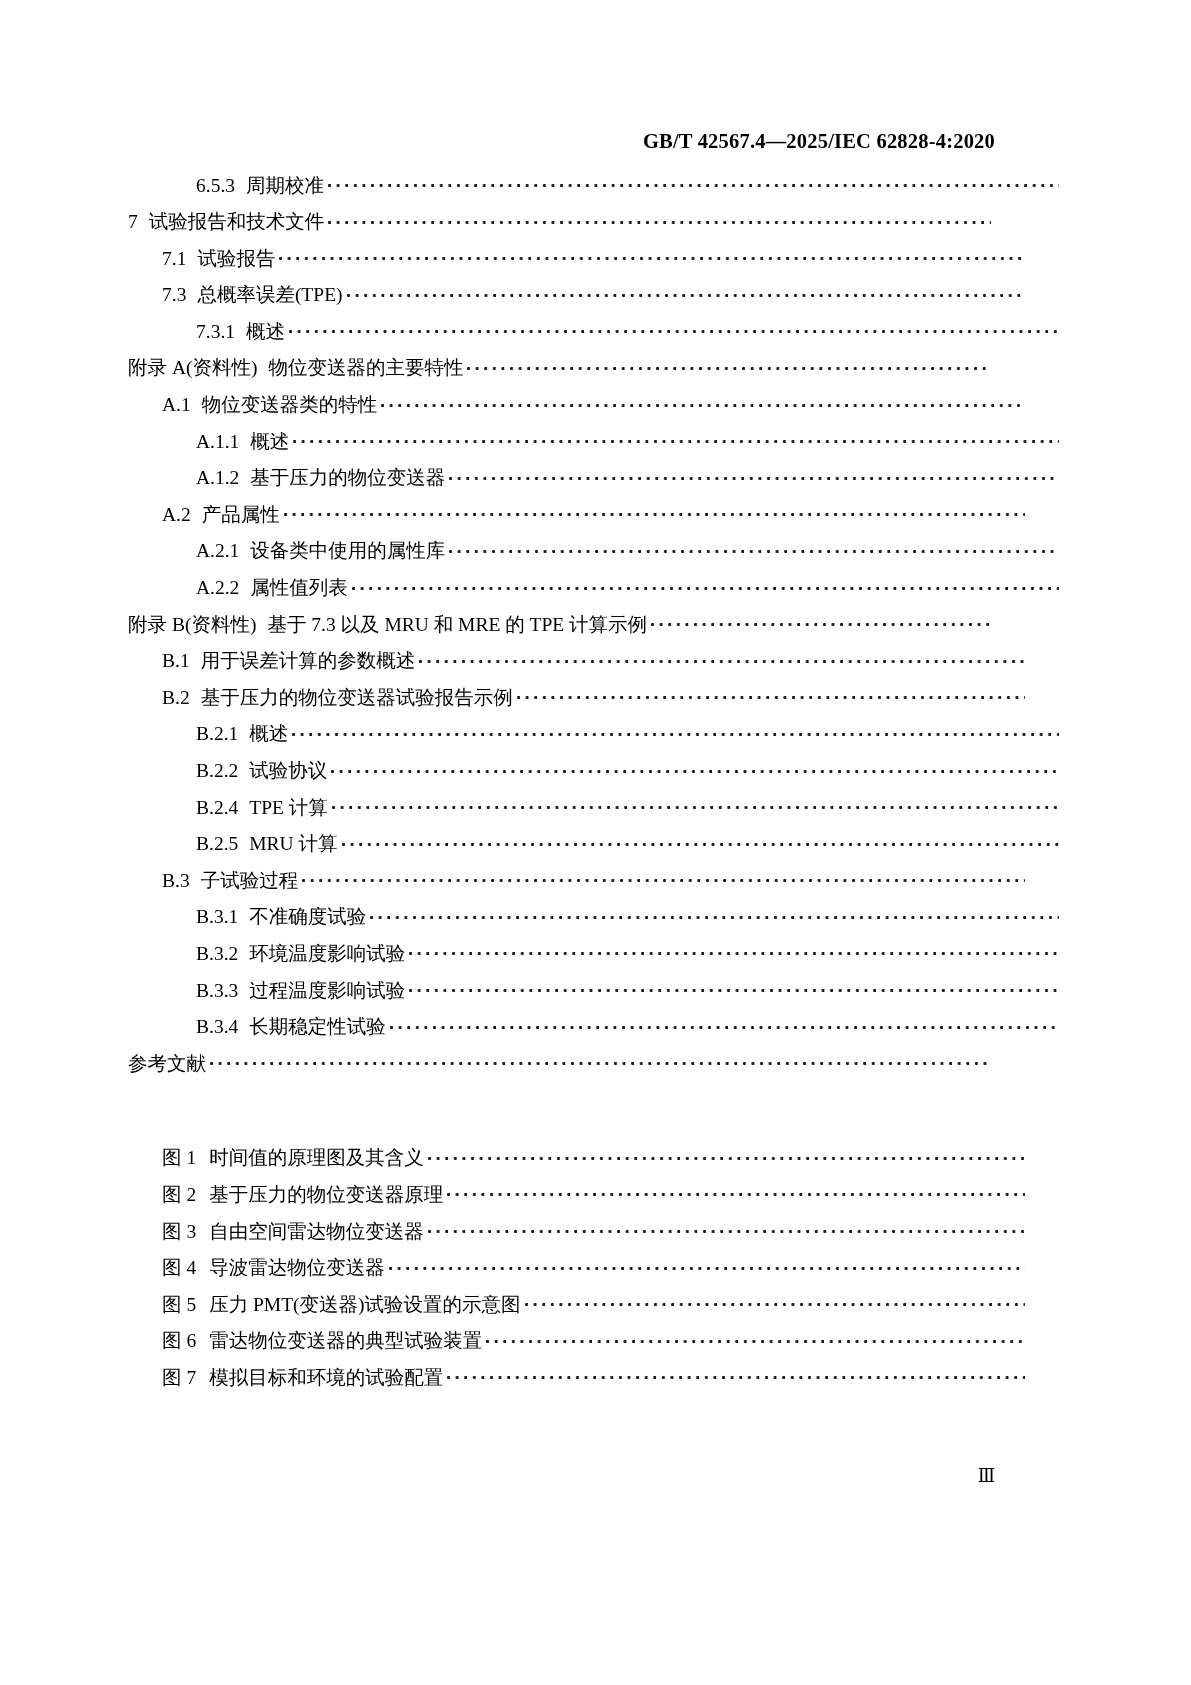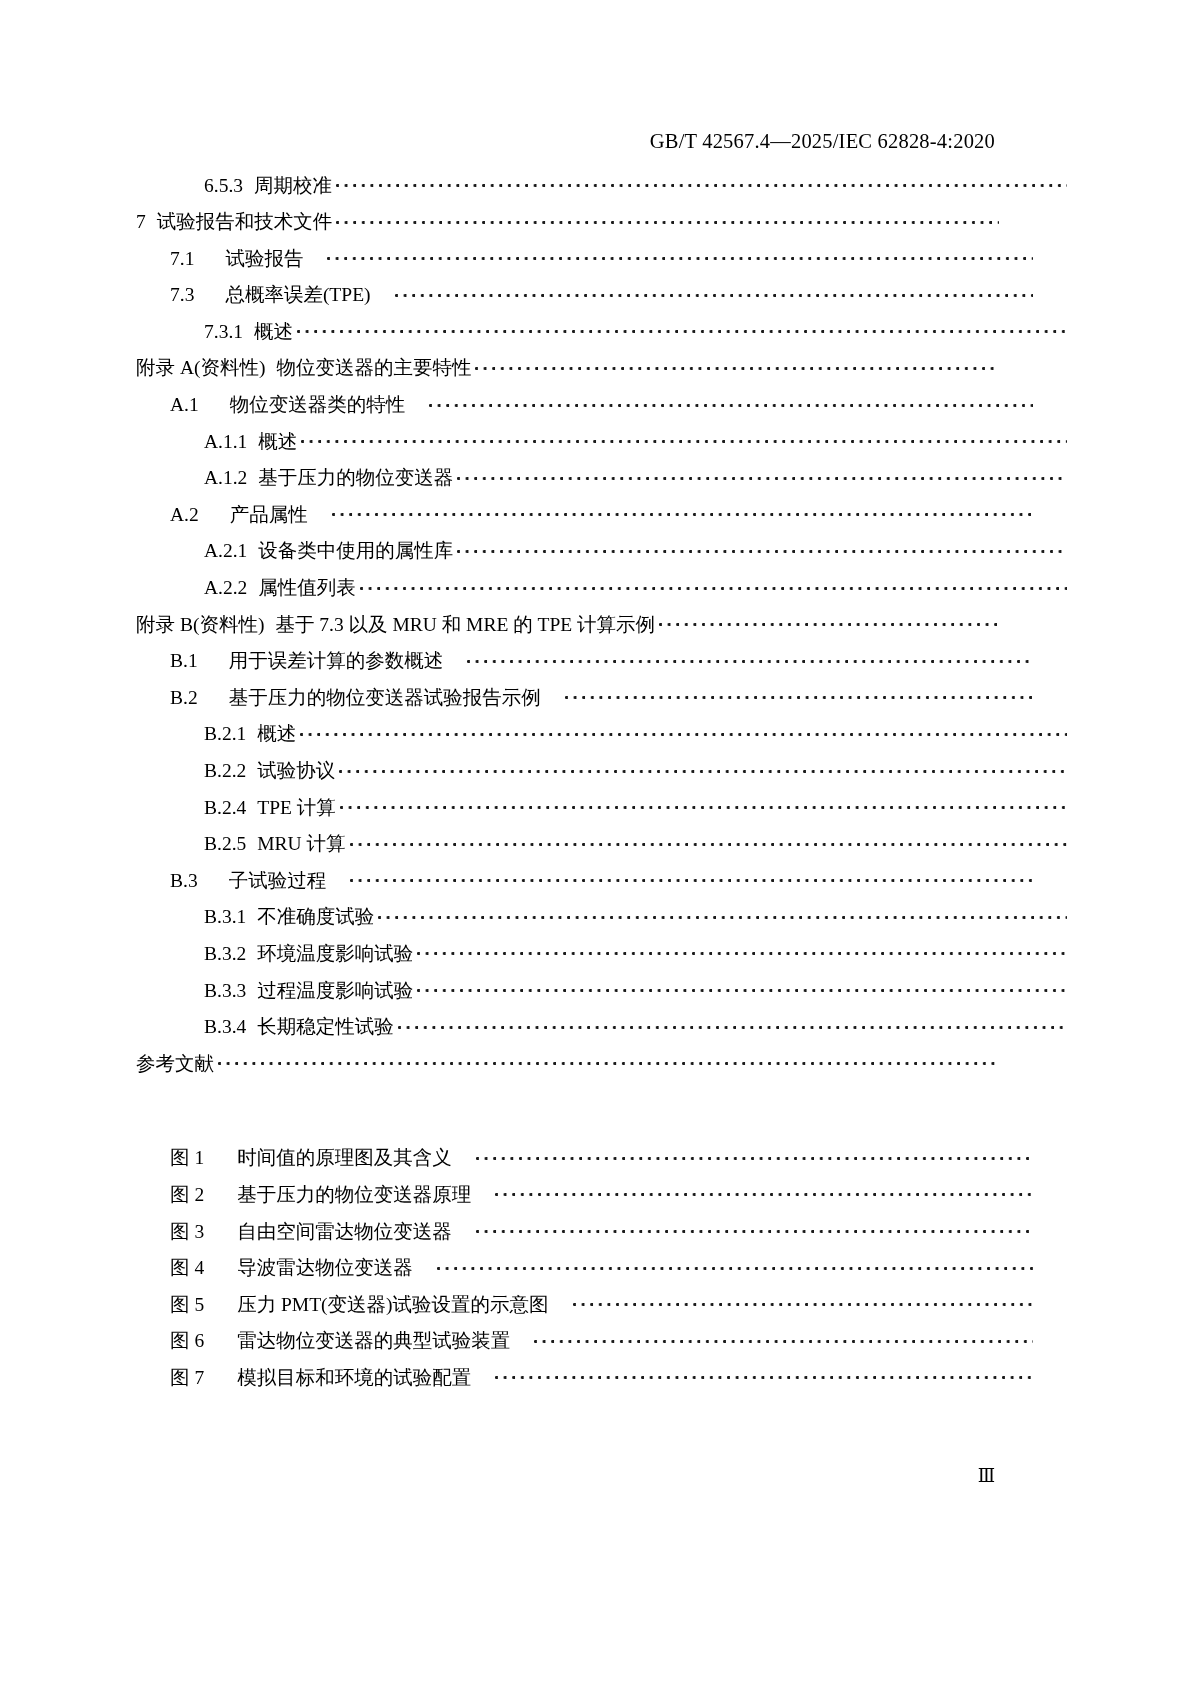--- a/index.html
+++ b/index.html
@@ -22,40 +22,39 @@
     height: 1685px;
   }
   
   .doc-header {
     position: absolute;
     left: 128px;
     top: 130px;
     width: 867px;
     text-align: right;
     font-size: 20.5px;
-    font-weight: normal;
+    font-weight: bold;
     letter-spacing: 0.2px;
     white-space: nowrap;
   }
   
   .toc {
     position: absolute;
     left: 128px;
     top: 172px;
     width: 867px;
   }
   .toc-row {
     display: flex;
     align-items: baseline;
     width: 100%;
     font-size: 19.5px;
     line-height: 1.0;
     height: 36.6px;
     white-space: nowrap;
-    margin-left: 8px;
   }
   .toc-row .num {
     flex: 0 0 auto;
     margin-right: 11px;
     font-family: "Liberation Serif", "DejaVu Serif", serif;
   }
   .toc-row .title {
     flex: 0 0 auto;
   }
   .toc-row .leader {
@@ -76,21 +75,21 @@
     background-repeat: repeat-x;
   }
   .toc-row .page {
     flex: 0 0 auto;
     min-width: 26px;
     text-align: right;
     font-size: 19.5px;
   }
   
   .lvl0 { padding-left: 0px; }
-  .lvl1 { padding-left: 34px; gap: 20px; }
+  .lvl1 { padding-left: 34px; }
   .lvl2 { padding-left: 68px; }
 
   .gap { height: 58px; }
 
   
   .fig-row .num { margin-right: 13px; text-align: right; }
 
   
   .doc-footer {
     position: absolute;

